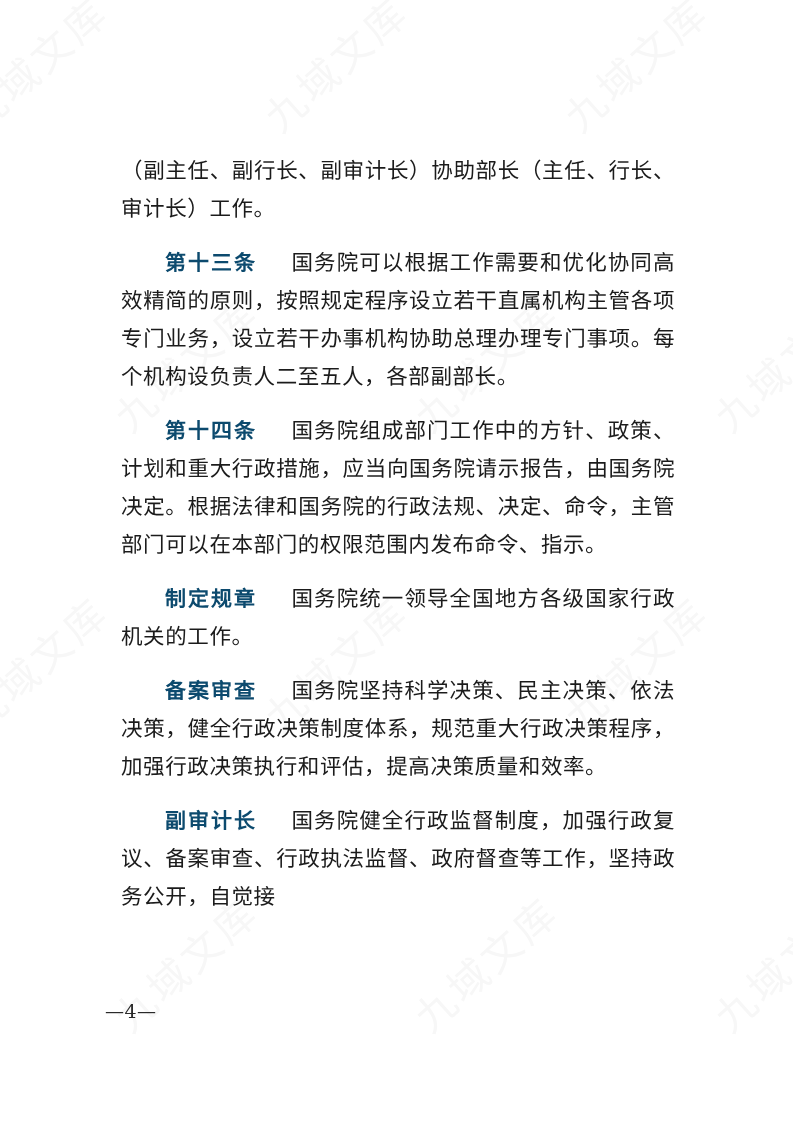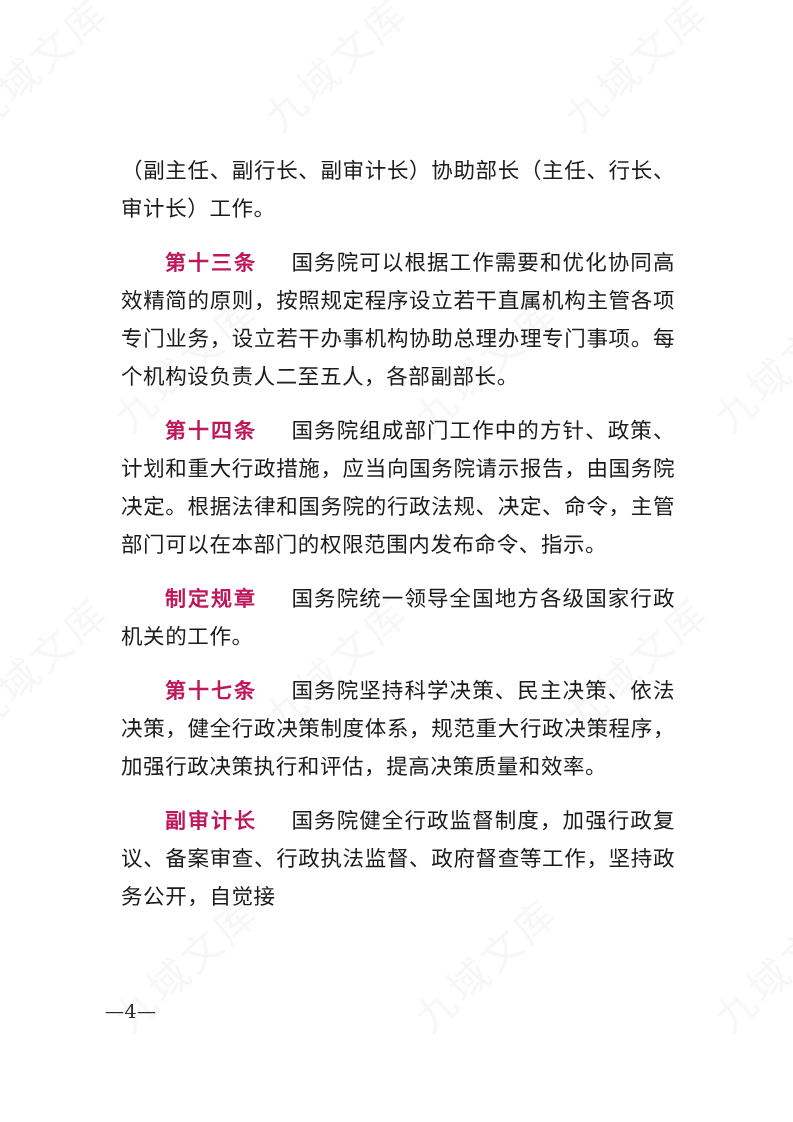--- a/index.html
+++ b/index.html
@@ -66,21 +66,21 @@
 
   .para.article {
     text-indent: 44px;
   }
 
   .art-no {
     font-family: Liberation Sans, sans-serif;
     font-weight: bold;
     font-size: 21px;
     letter-spacing: 1.5px;
-    color: #be185d;
+    color: #0c4a6e;
   }
 
   .art-gap {
     display: inline-block;
     width: 34px;
   }
 
   
   .footer {
     position: absolute;
@@ -111,19 +111,19 @@
       <span class="wm" style="color: rgb(247, 247, 247); left: 300px; top: 1200px;">九域文库</span>
       <span class="wm" style="color: rgb(247, 247, 247); left: 600px; top: 1200px;">九域文库</span>
       <span class="wm" style="color: rgb(247, 247, 247); left: 900px; top: 1200px;">九域文库</span>
     </div>
 
   <div class="content">
       <p class="para ">（副主任、副行长、副审计长）协助部长（主任、行长、审计长）工作。</p>
       <p class="para article"><span class="art-no">第十三条</span><span class="art-gap"></span><span>国务院可以根据工作需要和优化协同高效精简的原则，按照规定程序设立若干直属机构主管各项专门业务，设立若干办事机构协助总理办理专门事项。每个机构设负责人二至五人，各部副部长。</span></p>
       <p class="para article"><span class="art-no">第十四条</span><span class="art-gap"></span><span>国务院组成部门工作中的方针、政策、计划和重大行政措施，应当向国务院请示报告，由国务院决定。根据法律和国务院的行政法规、决定、命令，主管部门可以在本部门的权限范围内发布命令、指示。</span></p>
       <p class="para article"><span class="art-no">制定规章</span><span class="art-gap"></span><span>国务院统一领导全国地方各级国家行政机关的工作。</span></p>
-      <p class="para article"><span class="art-no">第十七条</span><span class="art-gap"></span><span>国务院坚持科学决策、民主决策、依法决策，健全行政决策制度体系，规范重大行政决策程序，加强行政决策执行和评估，提高决策质量和效率。</span></p>
+      <p class="para article"><span class="art-no">备案审查</span><span class="art-gap"></span><span>国务院坚持科学决策、民主决策、依法决策，健全行政决策制度体系，规范重大行政决策程序，加强行政决策执行和评估，提高决策质量和效率。</span></p>
       <p class="para article"><span class="art-no">副审计长</span><span class="art-gap"></span><span>国务院健全行政监督制度，加强行政复议、备案审查、行政执法监督、政府督查等工作，坚持政务公开，自觉接</span></p>
     </div>
 
   <div class="footer">—4—</div>
 
 </div>
 
 </body></html>

